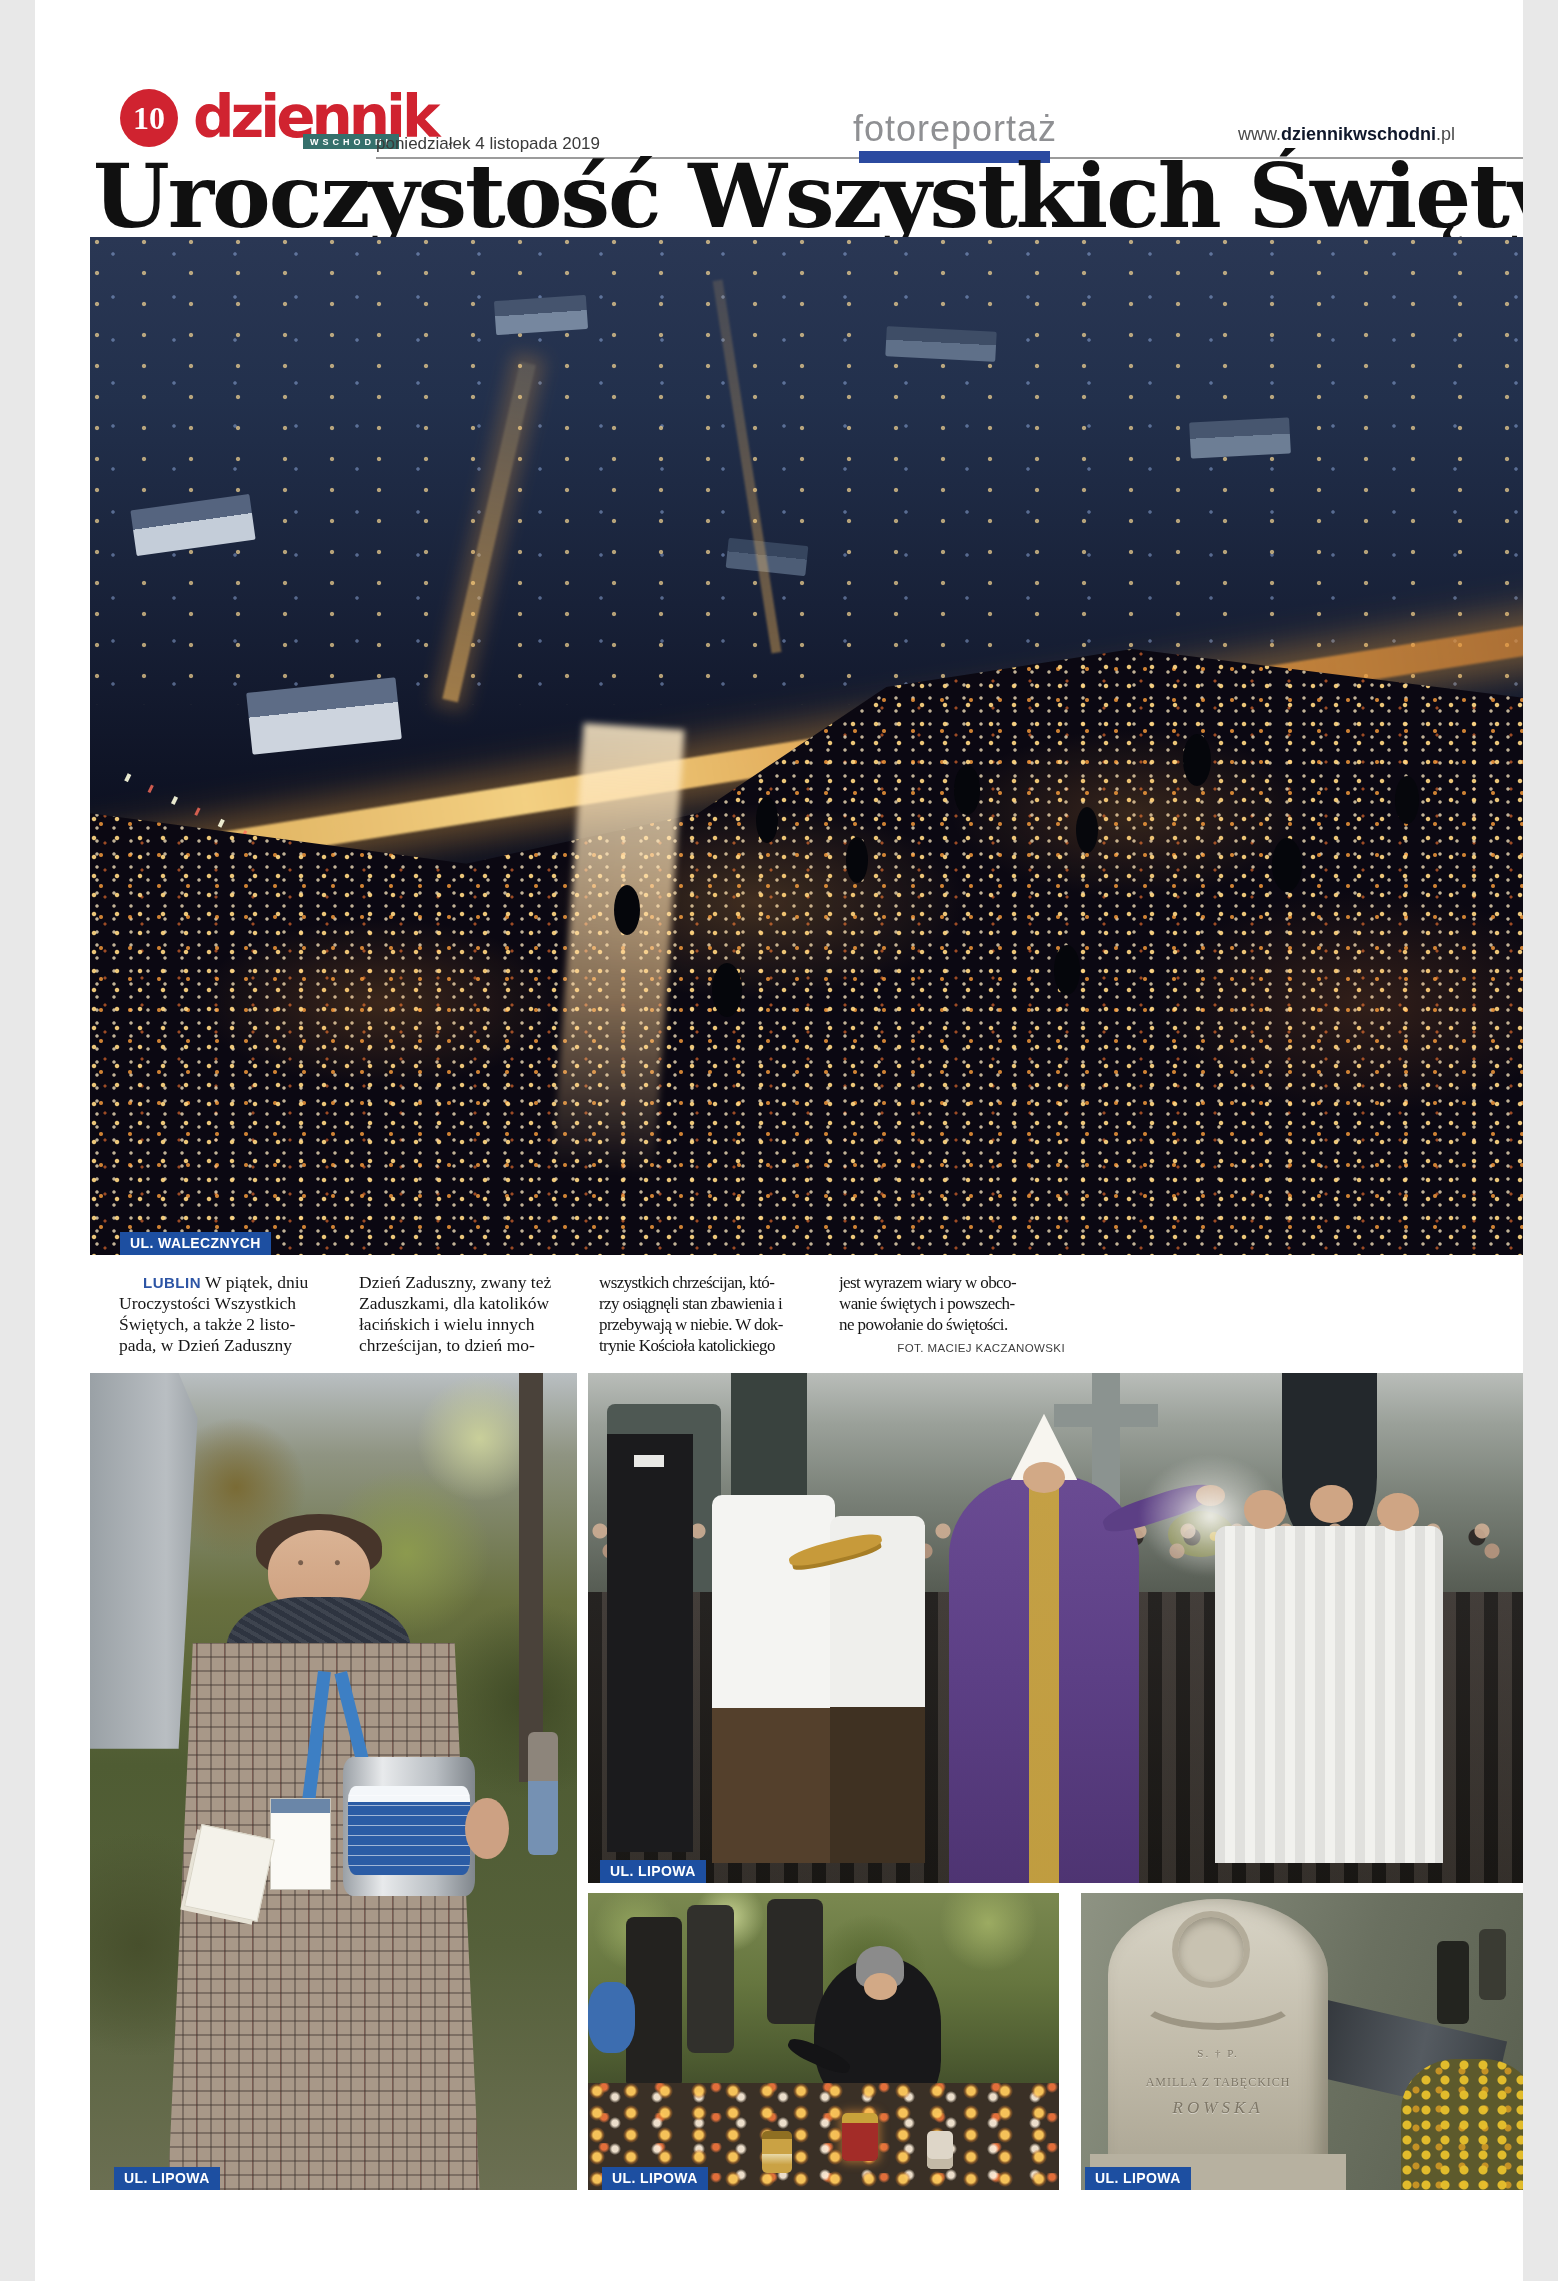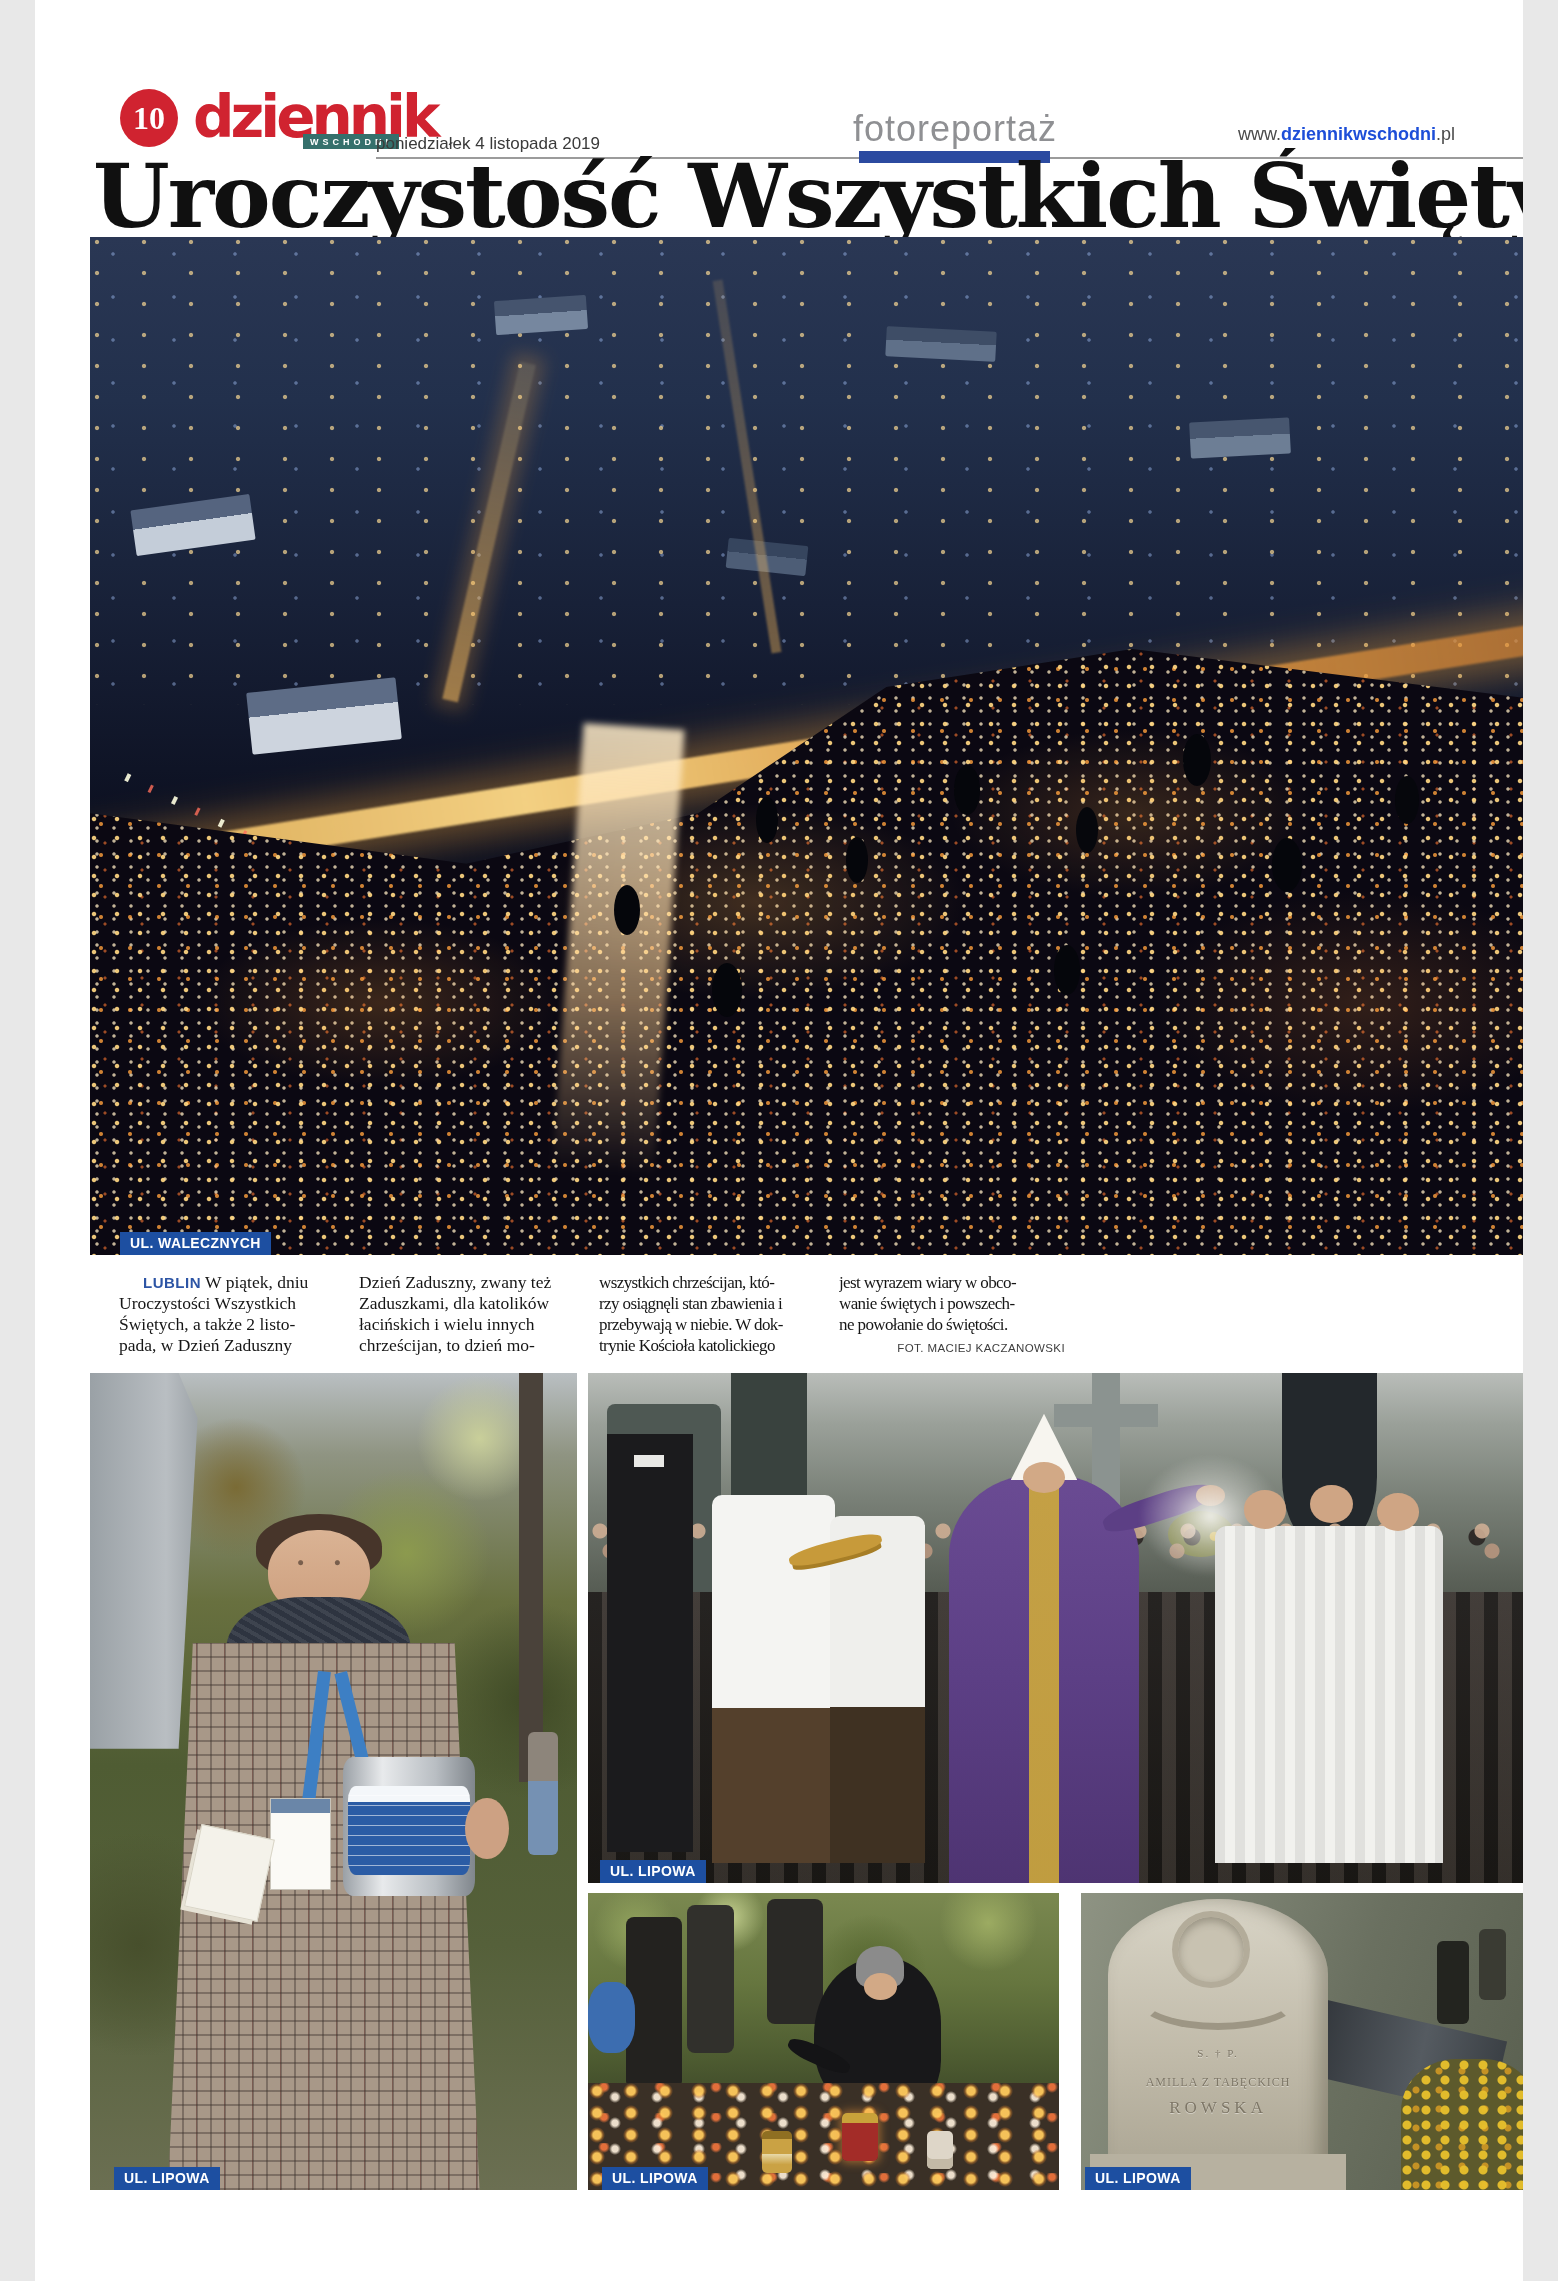--- a/index.html
+++ b/index.html
@@ -14,21 +14,21 @@
         font-family:"DejaVu Sans",sans-serif;font-weight:bold;font-size:58px;
         letter-spacing:-4px;line-height:1;}
   .logo-sub{position:absolute;left:268px;top:134px;background:#35706c;color:#fff;
         font-size:9px;font-weight:bold;letter-spacing:4px;padding:3px 7px 2px;}
   .date{position:absolute;left:341px;top:134px;font-size:17px;color:#3a3a3a;}
   .section{position:absolute;left:760px;top:108px;width:320px;text-align:center;
         font-size:36px;color:#8f9093;letter-spacing:1px;}
   .rule{position:absolute;left:341px;top:157px;width:1162px;height:2px;background:#9b9b9b;}
   .section-bar{position:absolute;left:824px;top:151px;width:191px;height:12px;background:#2b4aa0;}
   .site{position:absolute;right:68px;top:124px;font-size:18px;color:#4a4a4a;}
-  .site b{color:#1d4ed8;}
+  .site b{color:#0f172a;}
   .cursor{position:absolute;left:1496px;top:132px;}
 
   
   .headline{position:absolute;left:58px;top:148px;width:1500px;height:96px;overflow:hidden;
         font-family:"DejaVu Serif",serif;font-weight:bold;font-size:88px;line-height:96px;
         letter-spacing:-2px;color:#101010;white-space:nowrap;}
 
   
   .photo{position:absolute;overflow:hidden;}
   .cap{position:absolute;background:#1d4fa1;color:#fff;font-weight:bold;font-size:14px;
@@ -216,21 +216,21 @@
      background:linear-gradient(180deg,#d8d4c6,#c2bcab 50%,#a9a391);
      box-shadow:inset -10px 0 18px rgba(70,65,50,.35);}
   .g-medal{left:20%;top:6%;width:17%;height:26%;border-radius:50%;background:#c8c2b1;
      border:6px solid #b3ac9a;box-sizing:border-box;box-shadow:inset 0 4px 8px rgba(80,75,60,.4);}
   .g-garland{left:12%;top:24%;width:36%;height:22%;border:7px solid transparent;
      border-bottom-color:#9d9684;border-radius:50%;box-sizing:border-box;}
   .g-text{left:8%;top:52%;width:44%;text-align:center;color:#7d7666;
      font-family:"Liberation Serif",serif;text-shadow:0 1px 0 rgba(255,255,255,.45);}
   .g-t1{font-size:11px;letter-spacing:2px;}
   .g-t2{font-size:12px;letter-spacing:1px;margin-top:16px;}
-  .g-t3{font-size:17px;letter-spacing:4px;margin-top:8px;}
+  .g-t3{font-size:17px;letter-spacing:4px;margin-top:8px;font-style:italic;}
   .g-base{left:2%;top:88%;width:56%;height:12%;background:#b7b1a0;}
 </style>
 </head>
 <body>
 
 <div class="page">
 
   <div class="pageno">10</div>
   <div class="logo">dziennik</div>
   <div class="logo-sub">WSCHODNI</div>

